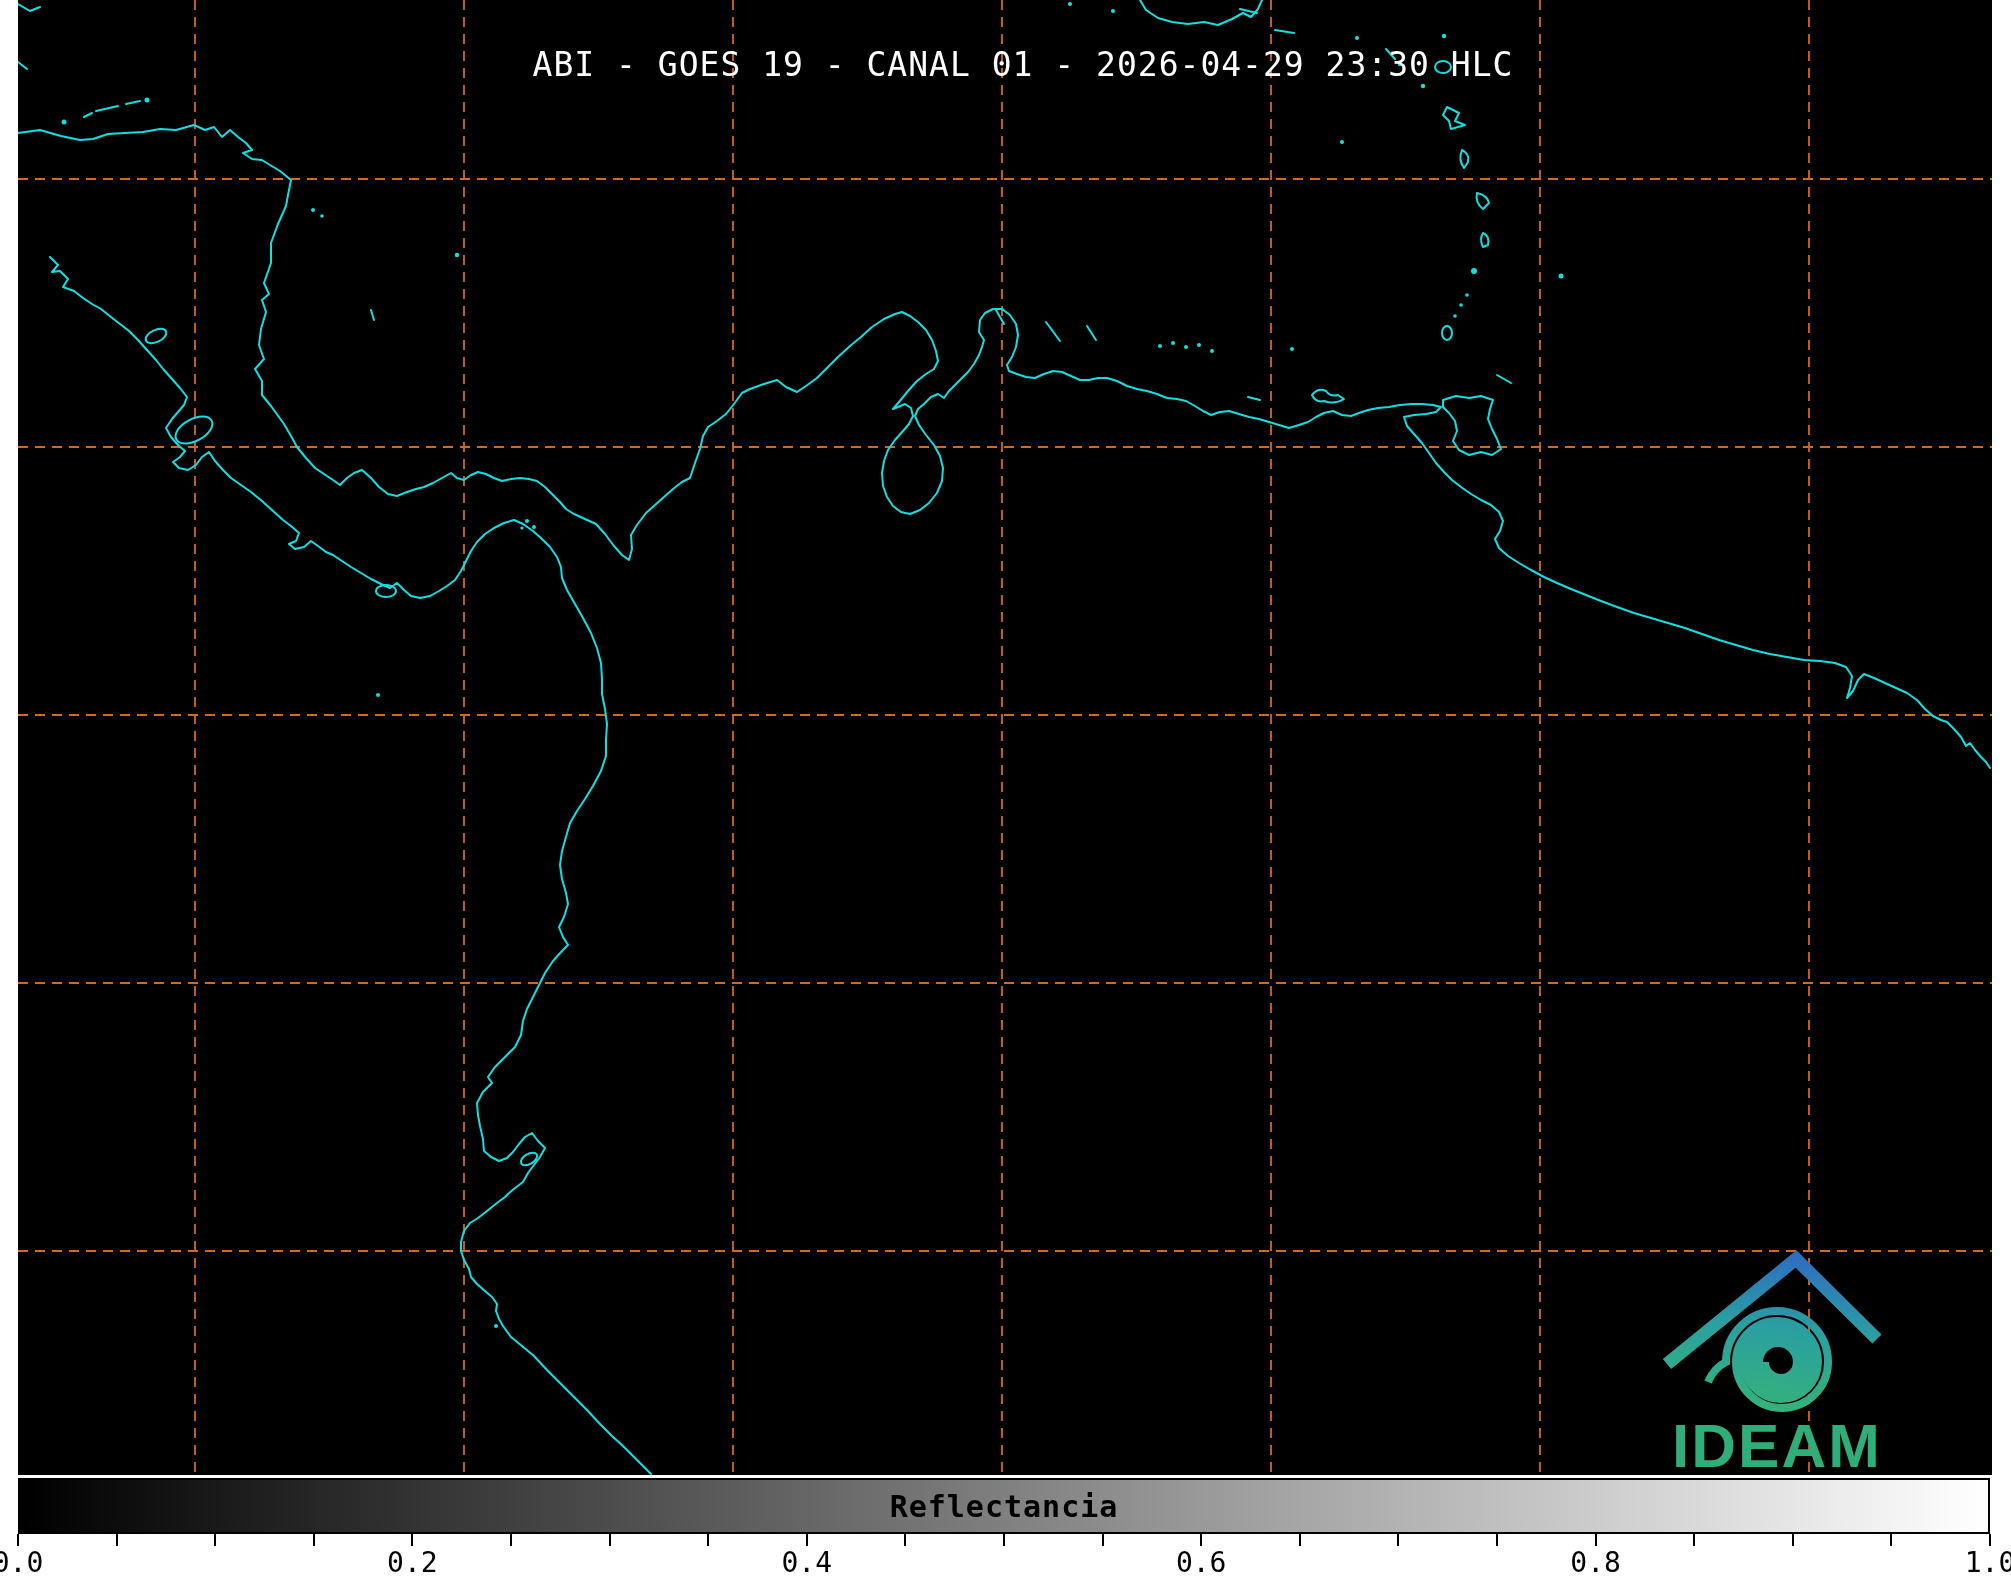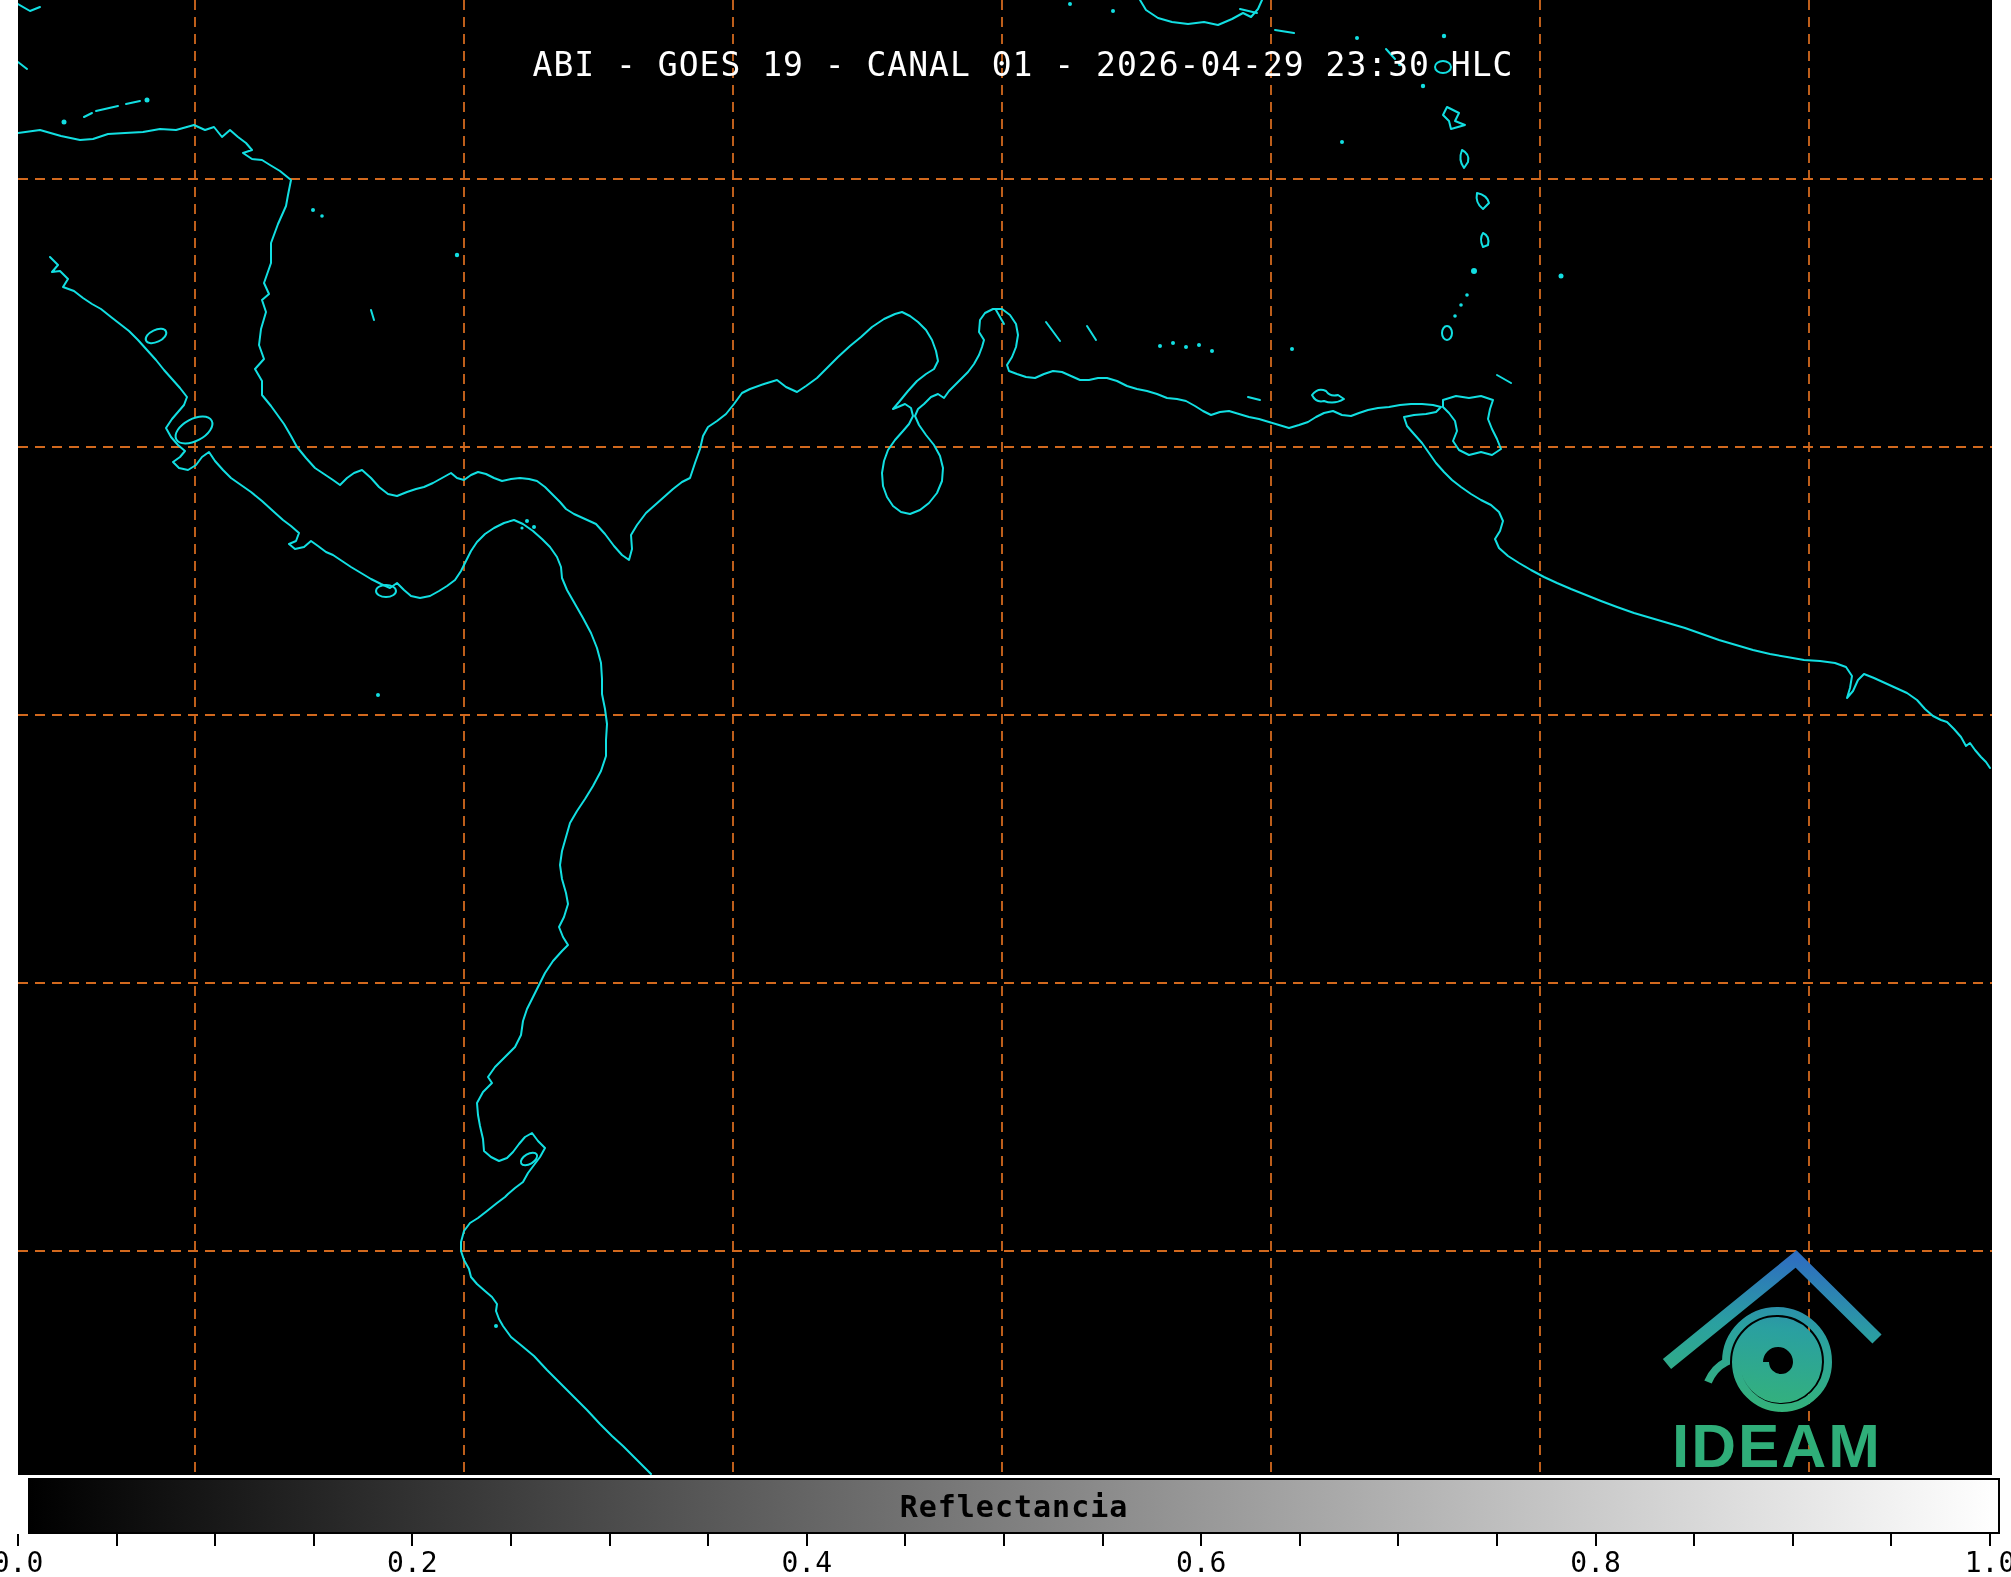--- a/index.html
+++ b/index.html
@@ -6,21 +6,21 @@
   .figure{position:relative;width:2011px;height:1577px;background:#ffffff;overflow:hidden;
           font-family:"DejaVu Sans Mono",monospace;}
   .map-area{position:absolute;left:18px;top:0;width:1974px;height:1475px;background:#000000;}
   #map-svg{position:absolute;left:0;top:0;}
   .map-title{position:absolute;left:18px;top:45px;width:1974px;text-align:center;
              color:#ffffff;font-size:33px;letter-spacing:1px;white-space:pre;}
   .coast{fill:none;stroke:#12dfe2;stroke-width:2;stroke-linejoin:round;stroke-linecap:round;}
   .coast-dot{stroke:none;fill:#12dfe2;}
   .gridline{fill:none;stroke-width:1.8;stroke-dasharray:10 7;}
   .colorbar{position:absolute;left:18px;top:1478px;width:1972px;height:56px;box-sizing:border-box;
-            border:2px solid #000;background:linear-gradient(to right,#000000,#ffffff);margin-left:10px;}
+            border:2px solid #000;background:linear-gradient(to right,#000000,#ffffff);}
   .colorbar-label{position:absolute;left:0;top:0;width:100%;height:100%;display:flex;
                   align-items:center;justify-content:center;color:#000;font-weight:bold;
                   font-size:30px;letter-spacing:1px;}
   .cb-tick{position:absolute;top:1534px;width:2px;height:12px;background:#000;}
   .cb-ticklabel{position:absolute;top:1546px;width:120px;margin-left:-60px;text-align:center;
                 color:#000;font-size:28px;}
   #logo-svg{position:absolute;left:1640px;top:1240px;}
   .logo-text{font-family:"Liberation Sans",sans-serif;font-weight:bold;font-size:62px;letter-spacing:2px;}
 </style>
 </head>

